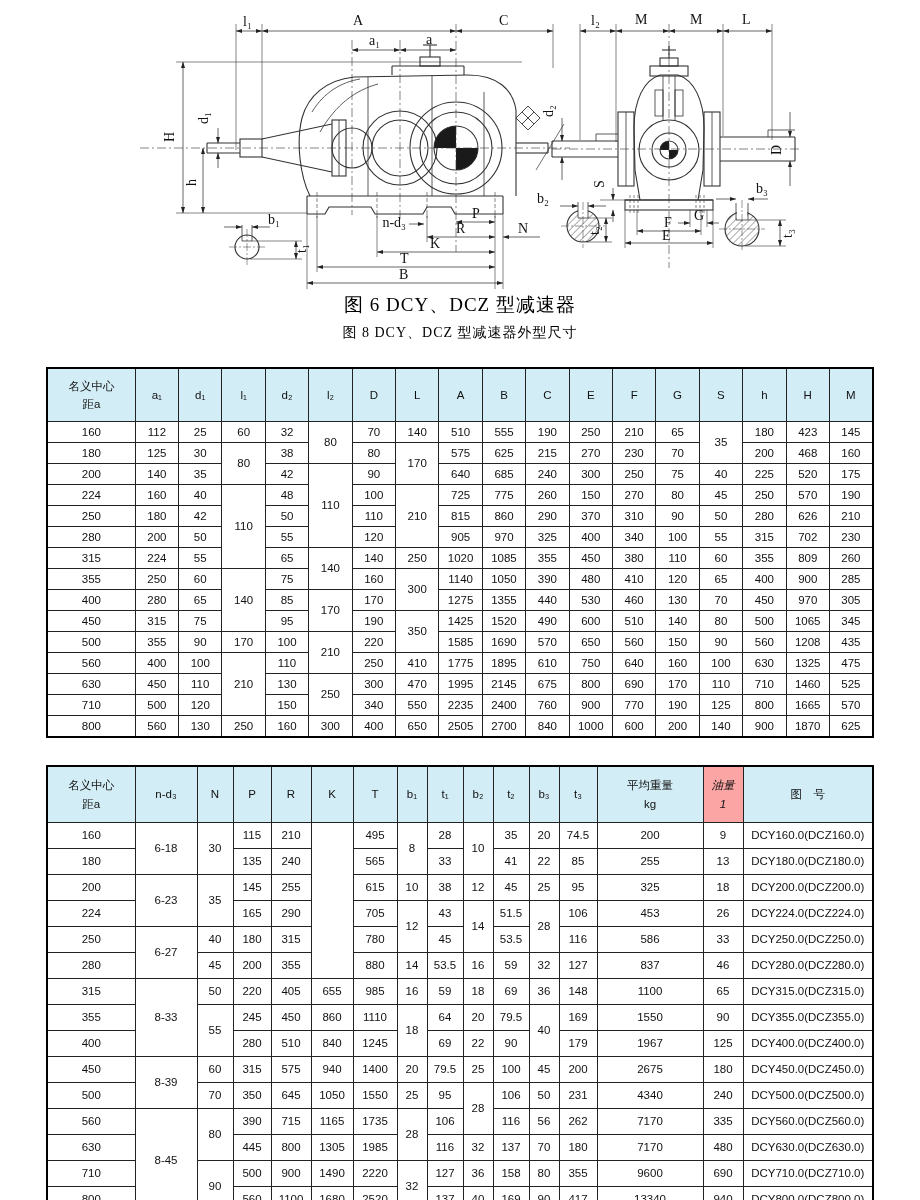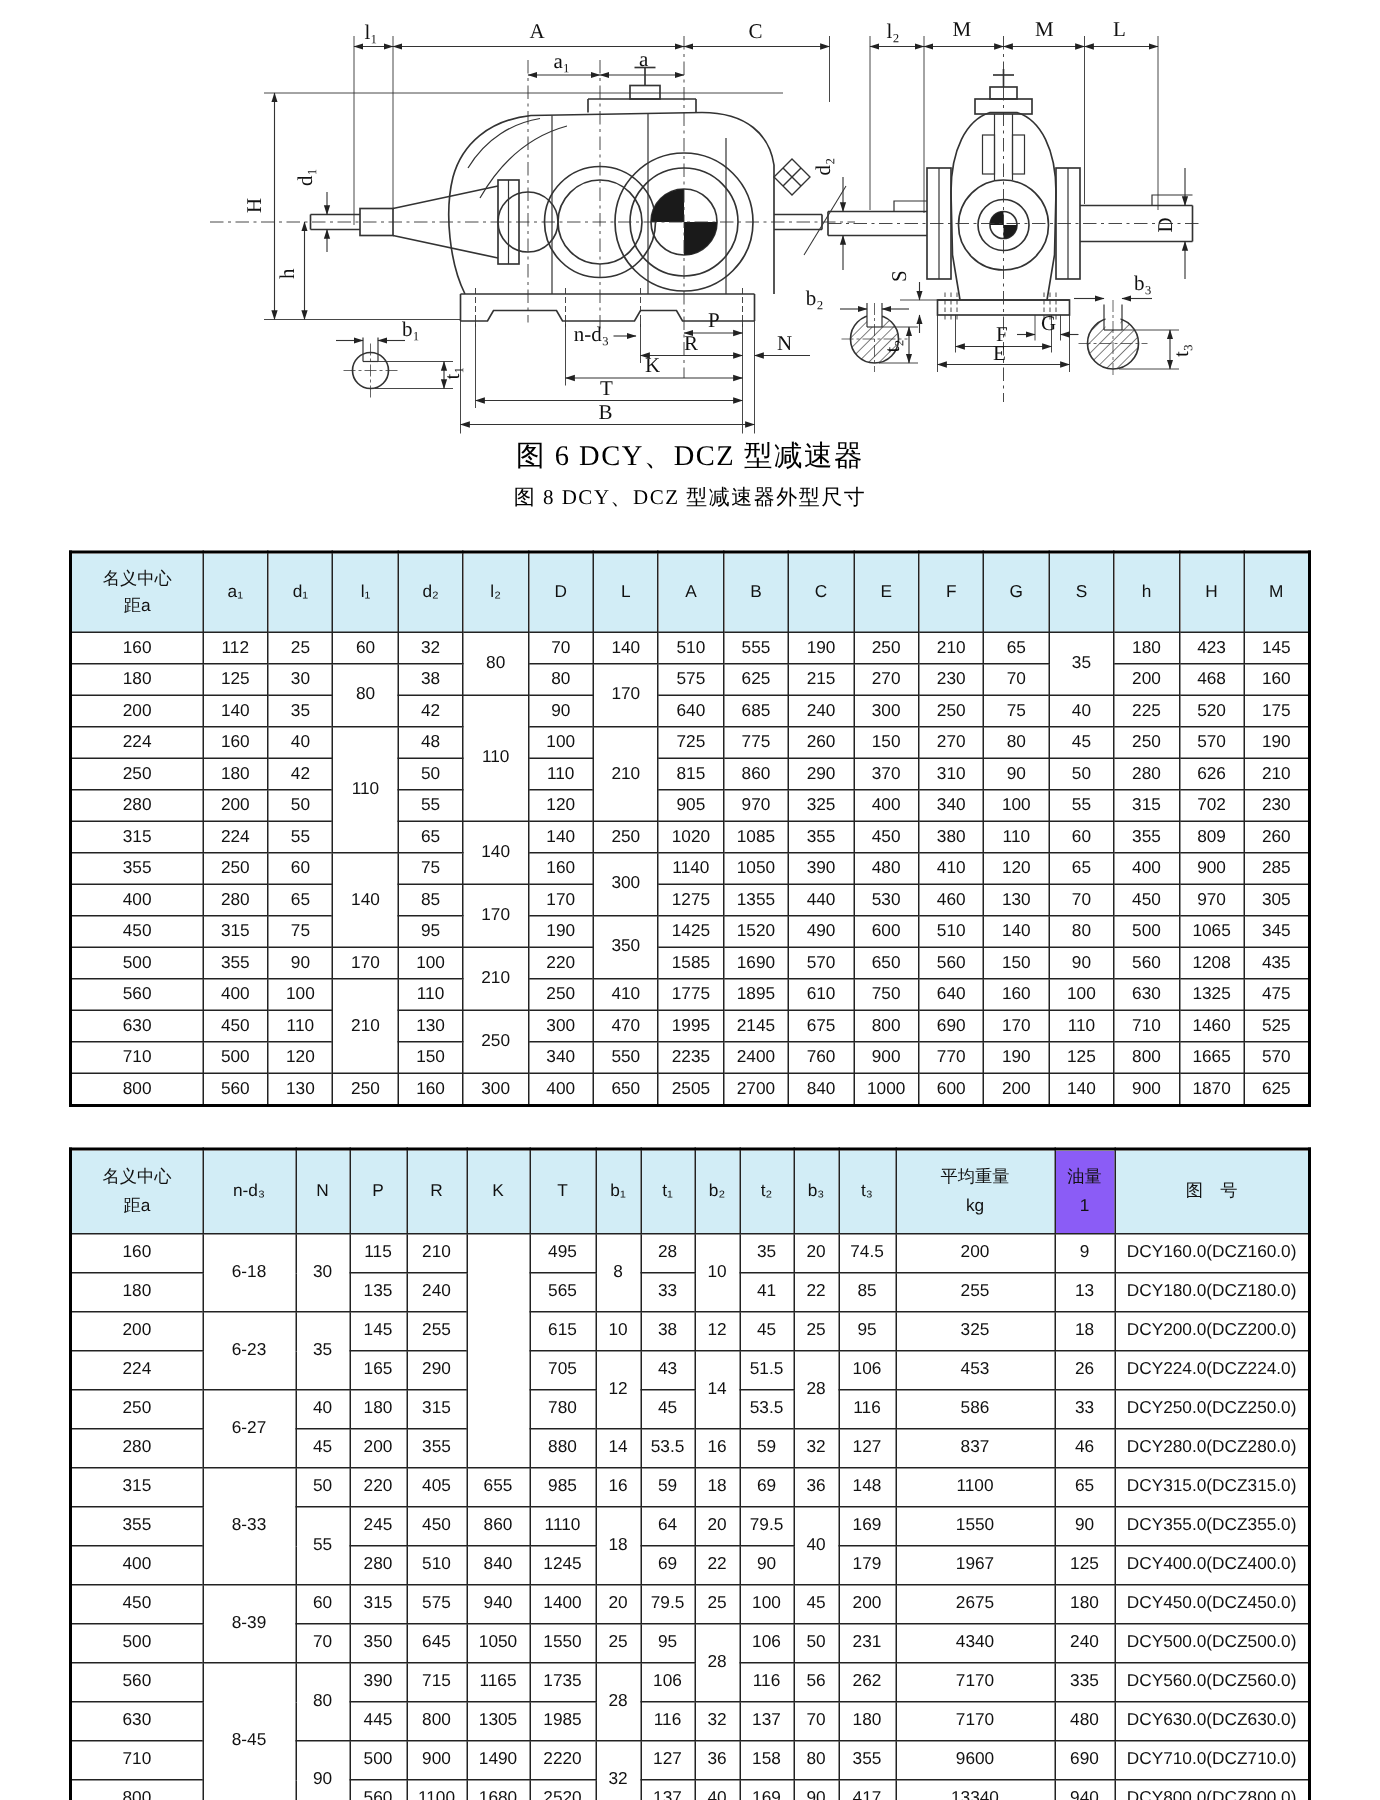--- a/index.html
+++ b/index.html
@@ -719,21 +719,21 @@
           <th style="background: rgb(210, 237, 246);">
             <div>b₃</div>
           </th>
           <th style="background: rgb(210, 237, 246);">
             <div>t₃</div>
           </th>
           <th style="background: rgb(210, 237, 246);">
             <div>平均重量</div>
             <div>kg</div>
           </th>
-          <th style="background: #8b5cf6;">
+          <th style="background: #fca5a5; font-style: italic;">
             <div>油量</div>
             <div>1</div>
           </th>
           <th style="background: rgb(210, 237, 246);">
             <div>图　号</div>
           </th>
         </tr>
       </thead>
     <tbody id="t2b">
         <tr>

